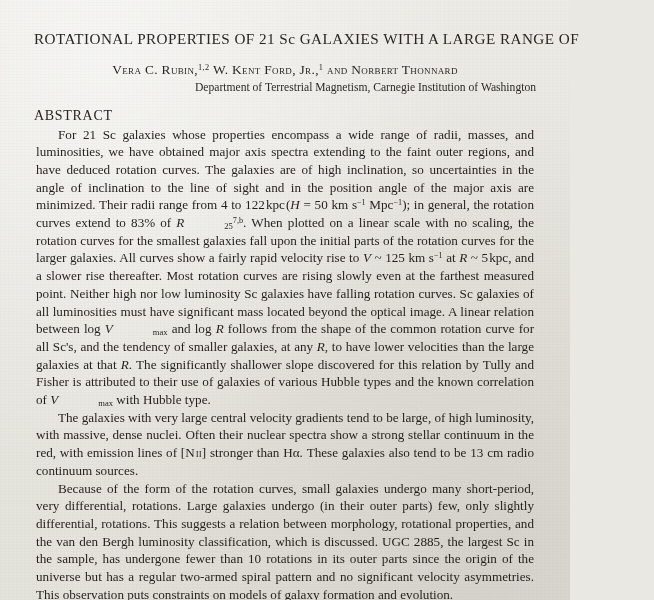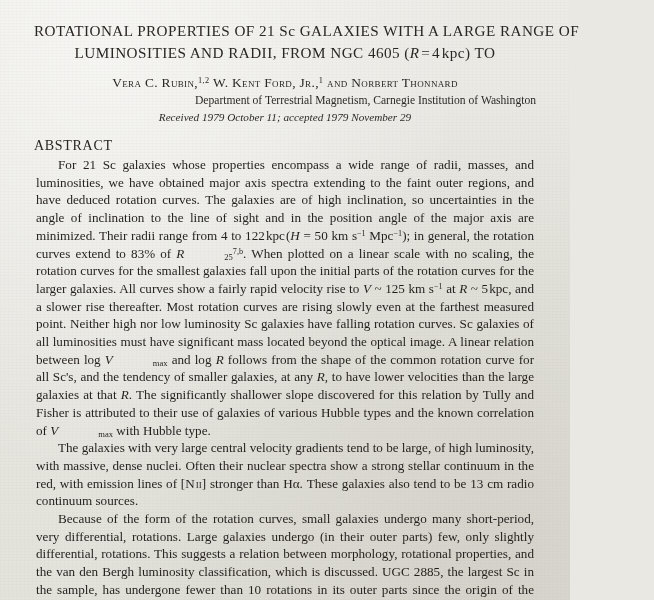--- a/index.html
+++ b/index.html
@@ -19,21 +19,21 @@
   
   .page {
     position: relative;
     width: 570px;
     height: 600px;
     box-sizing: border-box;
     background:
       radial-gradient(ellipse at 18% 8%, rgba(255,255,255,0.55) 0%, rgba(255,255,255,0) 55%),
       radial-gradient(ellipse at 85% 92%, rgba(176,172,160,0.30) 0%, rgba(176,172,160,0) 60%),
       linear-gradient(180deg, #ecebe6 0%, #e7e6e0 45%, #e3e2db 100%);
-    padding: 4px 34px;
+    padding: 12px 34px;
   }
   .grain {
     position: absolute;
     inset: 0;
     pointer-events: none;
     opacity: 0.5;
     background-image:
       repeating-linear-gradient(0deg, rgba(140,136,126,0.055) 0px, rgba(140,136,126,0.055) 1px, rgba(255,255,255,0) 1px, rgba(255,255,255,0) 3px),
       repeating-linear-gradient(90deg, rgba(140,136,126,0.035) 0px, rgba(140,136,126,0.035) 1px, rgba(255,255,255,0) 1px, rgba(255,255,255,0) 4px);
   }
@@ -123,28 +123,26 @@
 </head>
 <body>
 
 <div class="page">
   <div class="grain"></div>
 
   <div class="content">
 
     <h1 class="title">
       <span class="title-line">ROTATIONAL PROPERTIES OF 21 Sc GALAXIES WITH A LARGE RANGE OF</span>
-      <span class="title-line">LUMINOSITIES AND RADII, FROM NGC 4605 (<i class="mv">R</i> = 4 kpc) TO</span>
     </h1>
 
     <p class="authors">Vera C. Rubin,<span class="sup">1,2</span> W. Kent Ford, Jr.,<span class="sup">1</span> and Norbert Thonnard</p>
 
     <p class="affiliation">Department of Terrestrial Magnetism, Carnegie Institution of Washington</p>
 
-    <p class="received">Received 1979 October 11; accepted 1979 November 29</p>
 
     <h2 class="abstract-heading">ABSTRACT</h2>
 
     <div class="body-text">
 
       <p>For 21 Sc galaxies whose properties encompass a wide range of radii, masses, and luminosities, we have obtained major axis spectra extending to the faint outer regions, and have deduced rotation curves. The galaxies are of high inclination, so uncertainties in the angle of inclination to the line of sight and in the position angle of the major axis are minimized. Their radii range from 4 to 122 kpc (<i class="mv">H</i> = 50 km s<span class="sup">−1</span> Mpc<span class="sup">−1</span>); in general, the rotation curves extend to 83<span class="pct">%</span> of <i class="mv">R</i><span class="sub">25</span><span class="sup">7,b</span>. When plotted on a linear scale with no scaling, the rotation curves for the smallest galaxies fall upon the initial parts of the rotation curves for the larger galaxies. All curves show a fairly rapid velocity rise to <i class="mv">V</i> ~ 125 km s<span class="sup">−1</span> at <i class="mv">R</i> ~ 5 kpc, and a slower rise thereafter. Most rotation curves are rising slowly even at the farthest measured point. Neither high nor low luminosity Sc galaxies have falling rotation curves. Sc galaxies of all luminosities must have significant mass located beyond the optical image. A linear relation between log <i class="mv">V</i><span class="sub">max</span> and log <i class="mv">R</i> follows from the shape of the common rotation curve for all Sc's, and the tendency of smaller galaxies, at any <i class="mv">R</i>, to have lower velocities than the large galaxies at that <i class="mv">R</i>. The significantly shallower slope discovered for this relation by Tully and Fisher is attributed to their use of galaxies of various Hubble types and the known correlation of <i class="mv">V</i><span class="sub">max</span> with Hubble type.</p>
 
       <p>The galaxies with very large central velocity gradients tend to be large, of high luminosity, with massive, dense nuclei. Often their nuclear spectra show a strong stellar continuum in the red, with emission lines of [N <span class="sc">ii</span>] stronger than Hα. These galaxies also tend to be 13 cm radio continuum sources.</p>
 
       <p>Because of the form of the rotation curves, small galaxies undergo many short-period, very differential, rotations. Large galaxies undergo (in their outer parts) few, only slightly differential, rotations. This suggests a relation between morphology, rotational properties, and the van den Bergh luminosity classification, which is discussed. UGC 2885, the largest Sc in the sample, has undergone fewer than 10 rotations in its outer parts since the origin of the universe but has a regular two-armed spiral pattern and no significant velocity asymmetries. This observation puts constraints on models of galaxy formation and evolution.</p>

